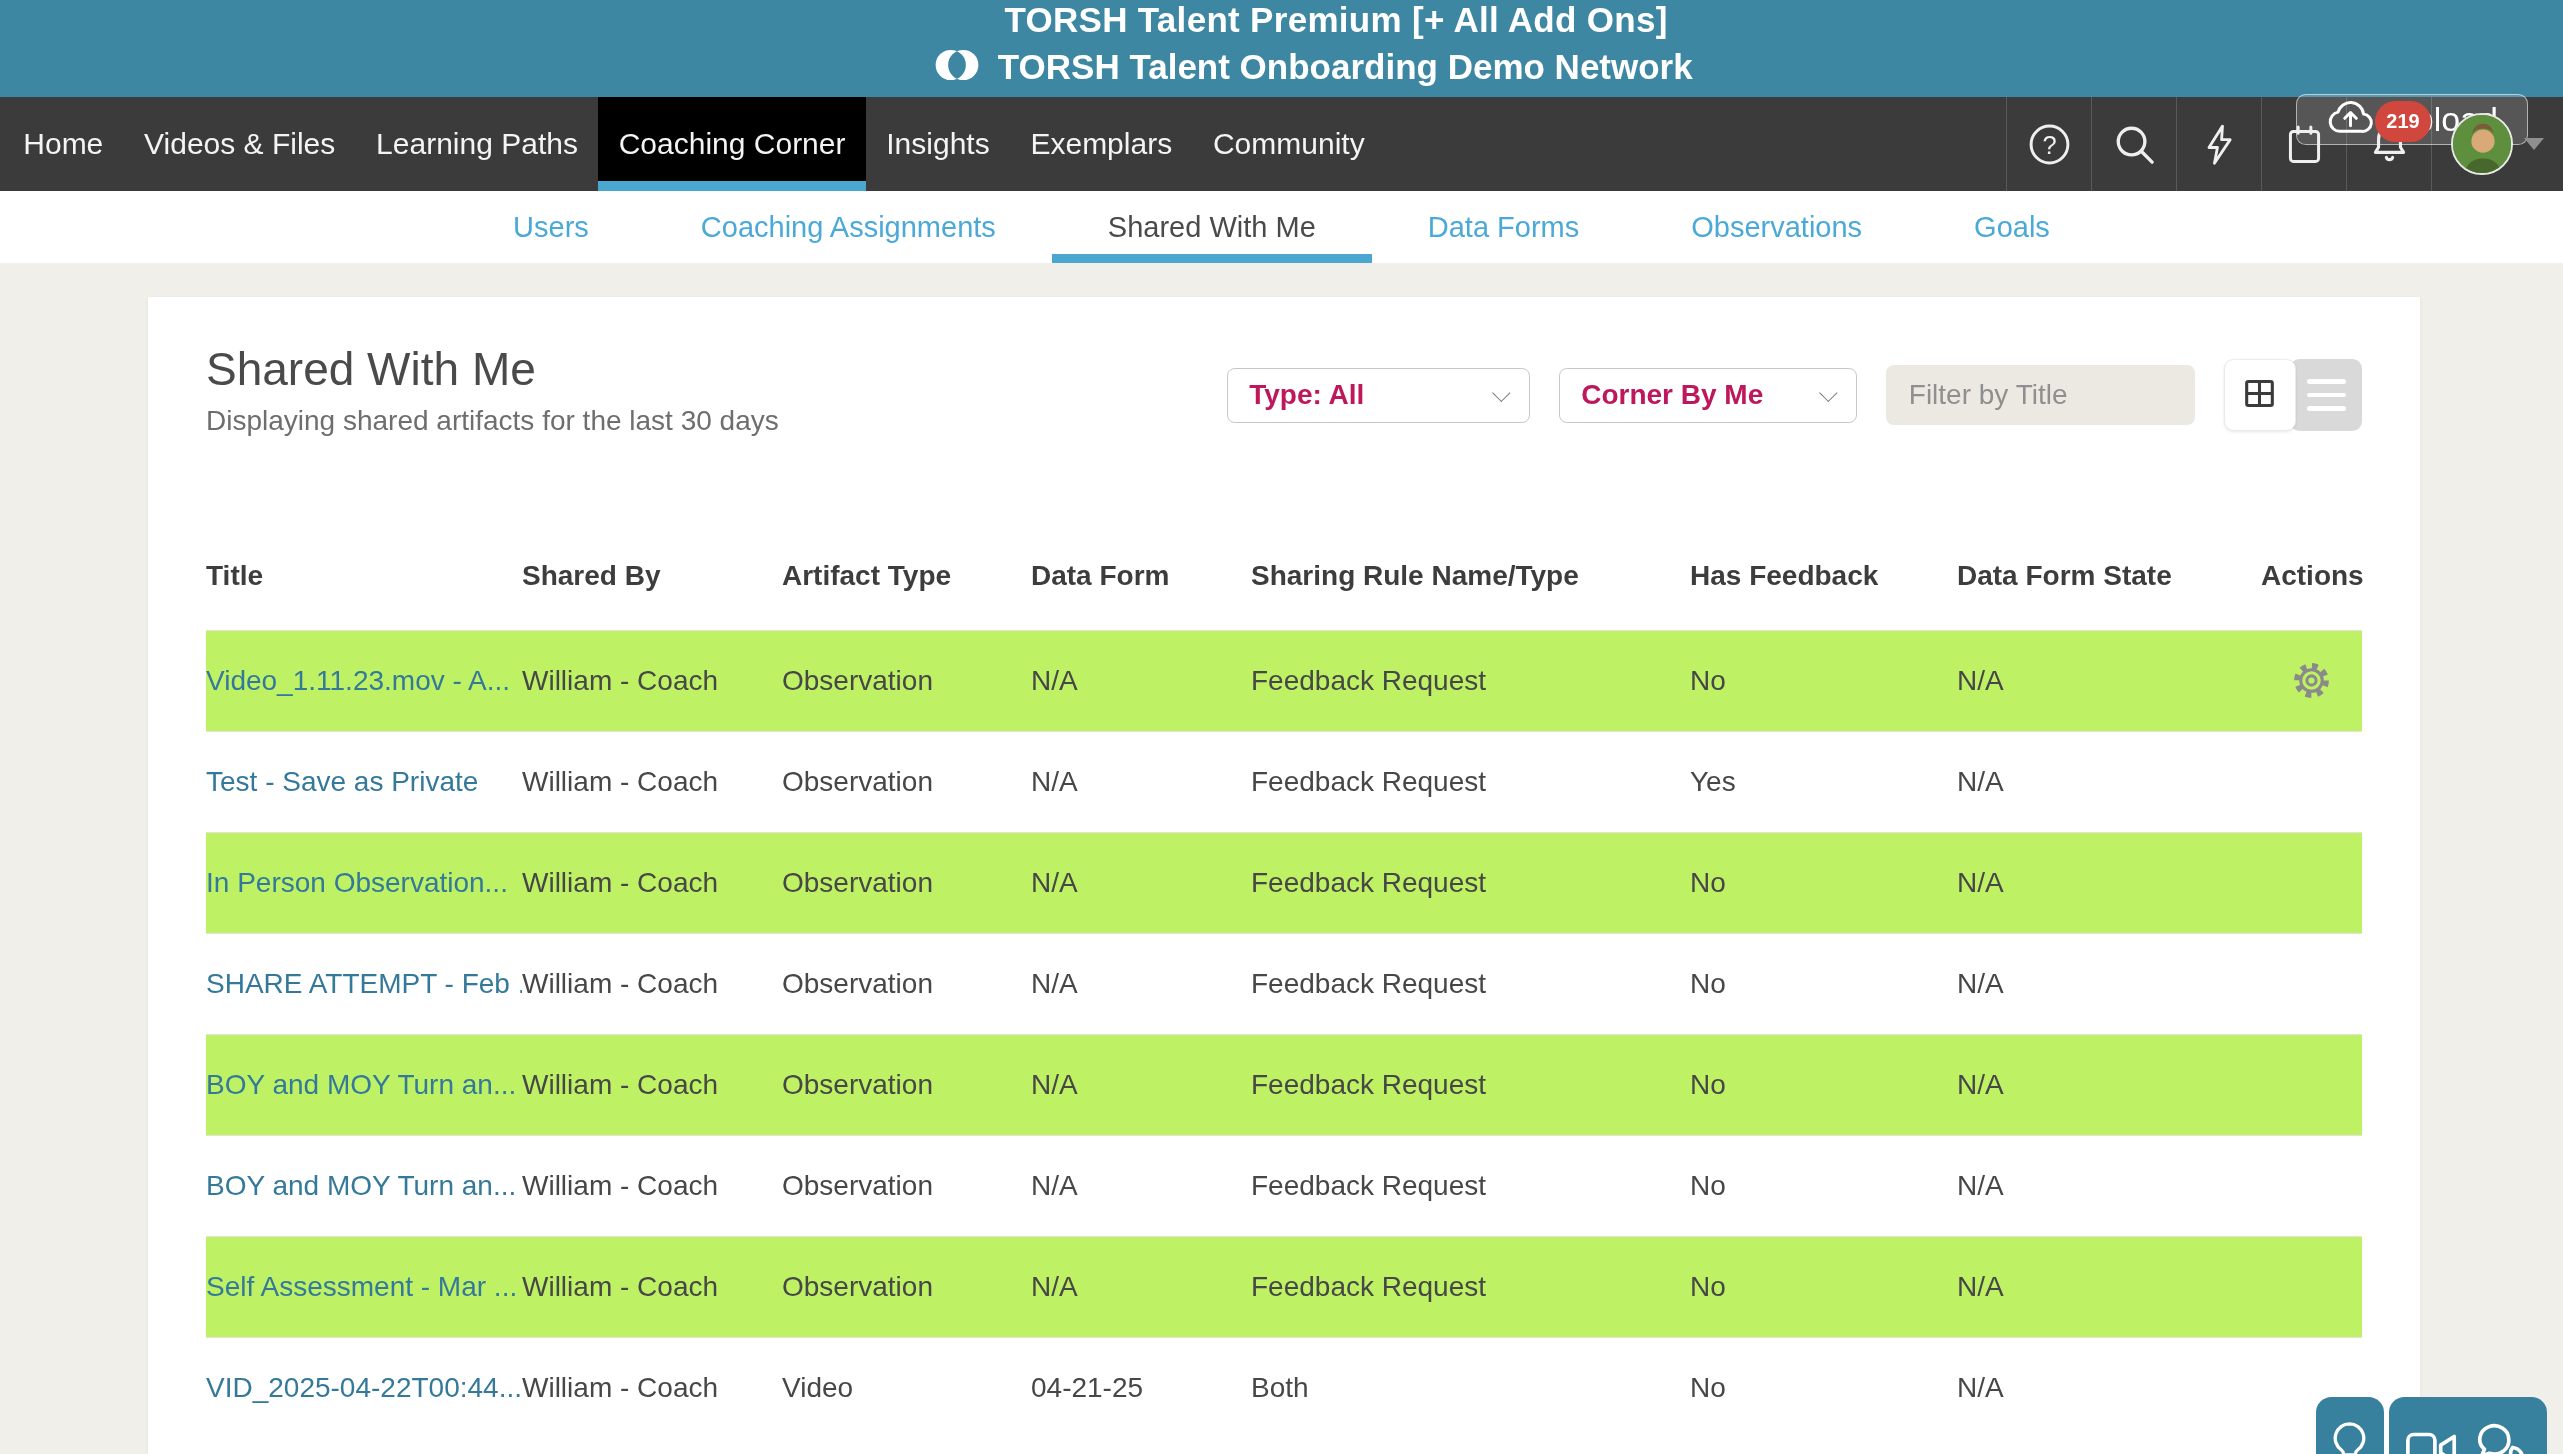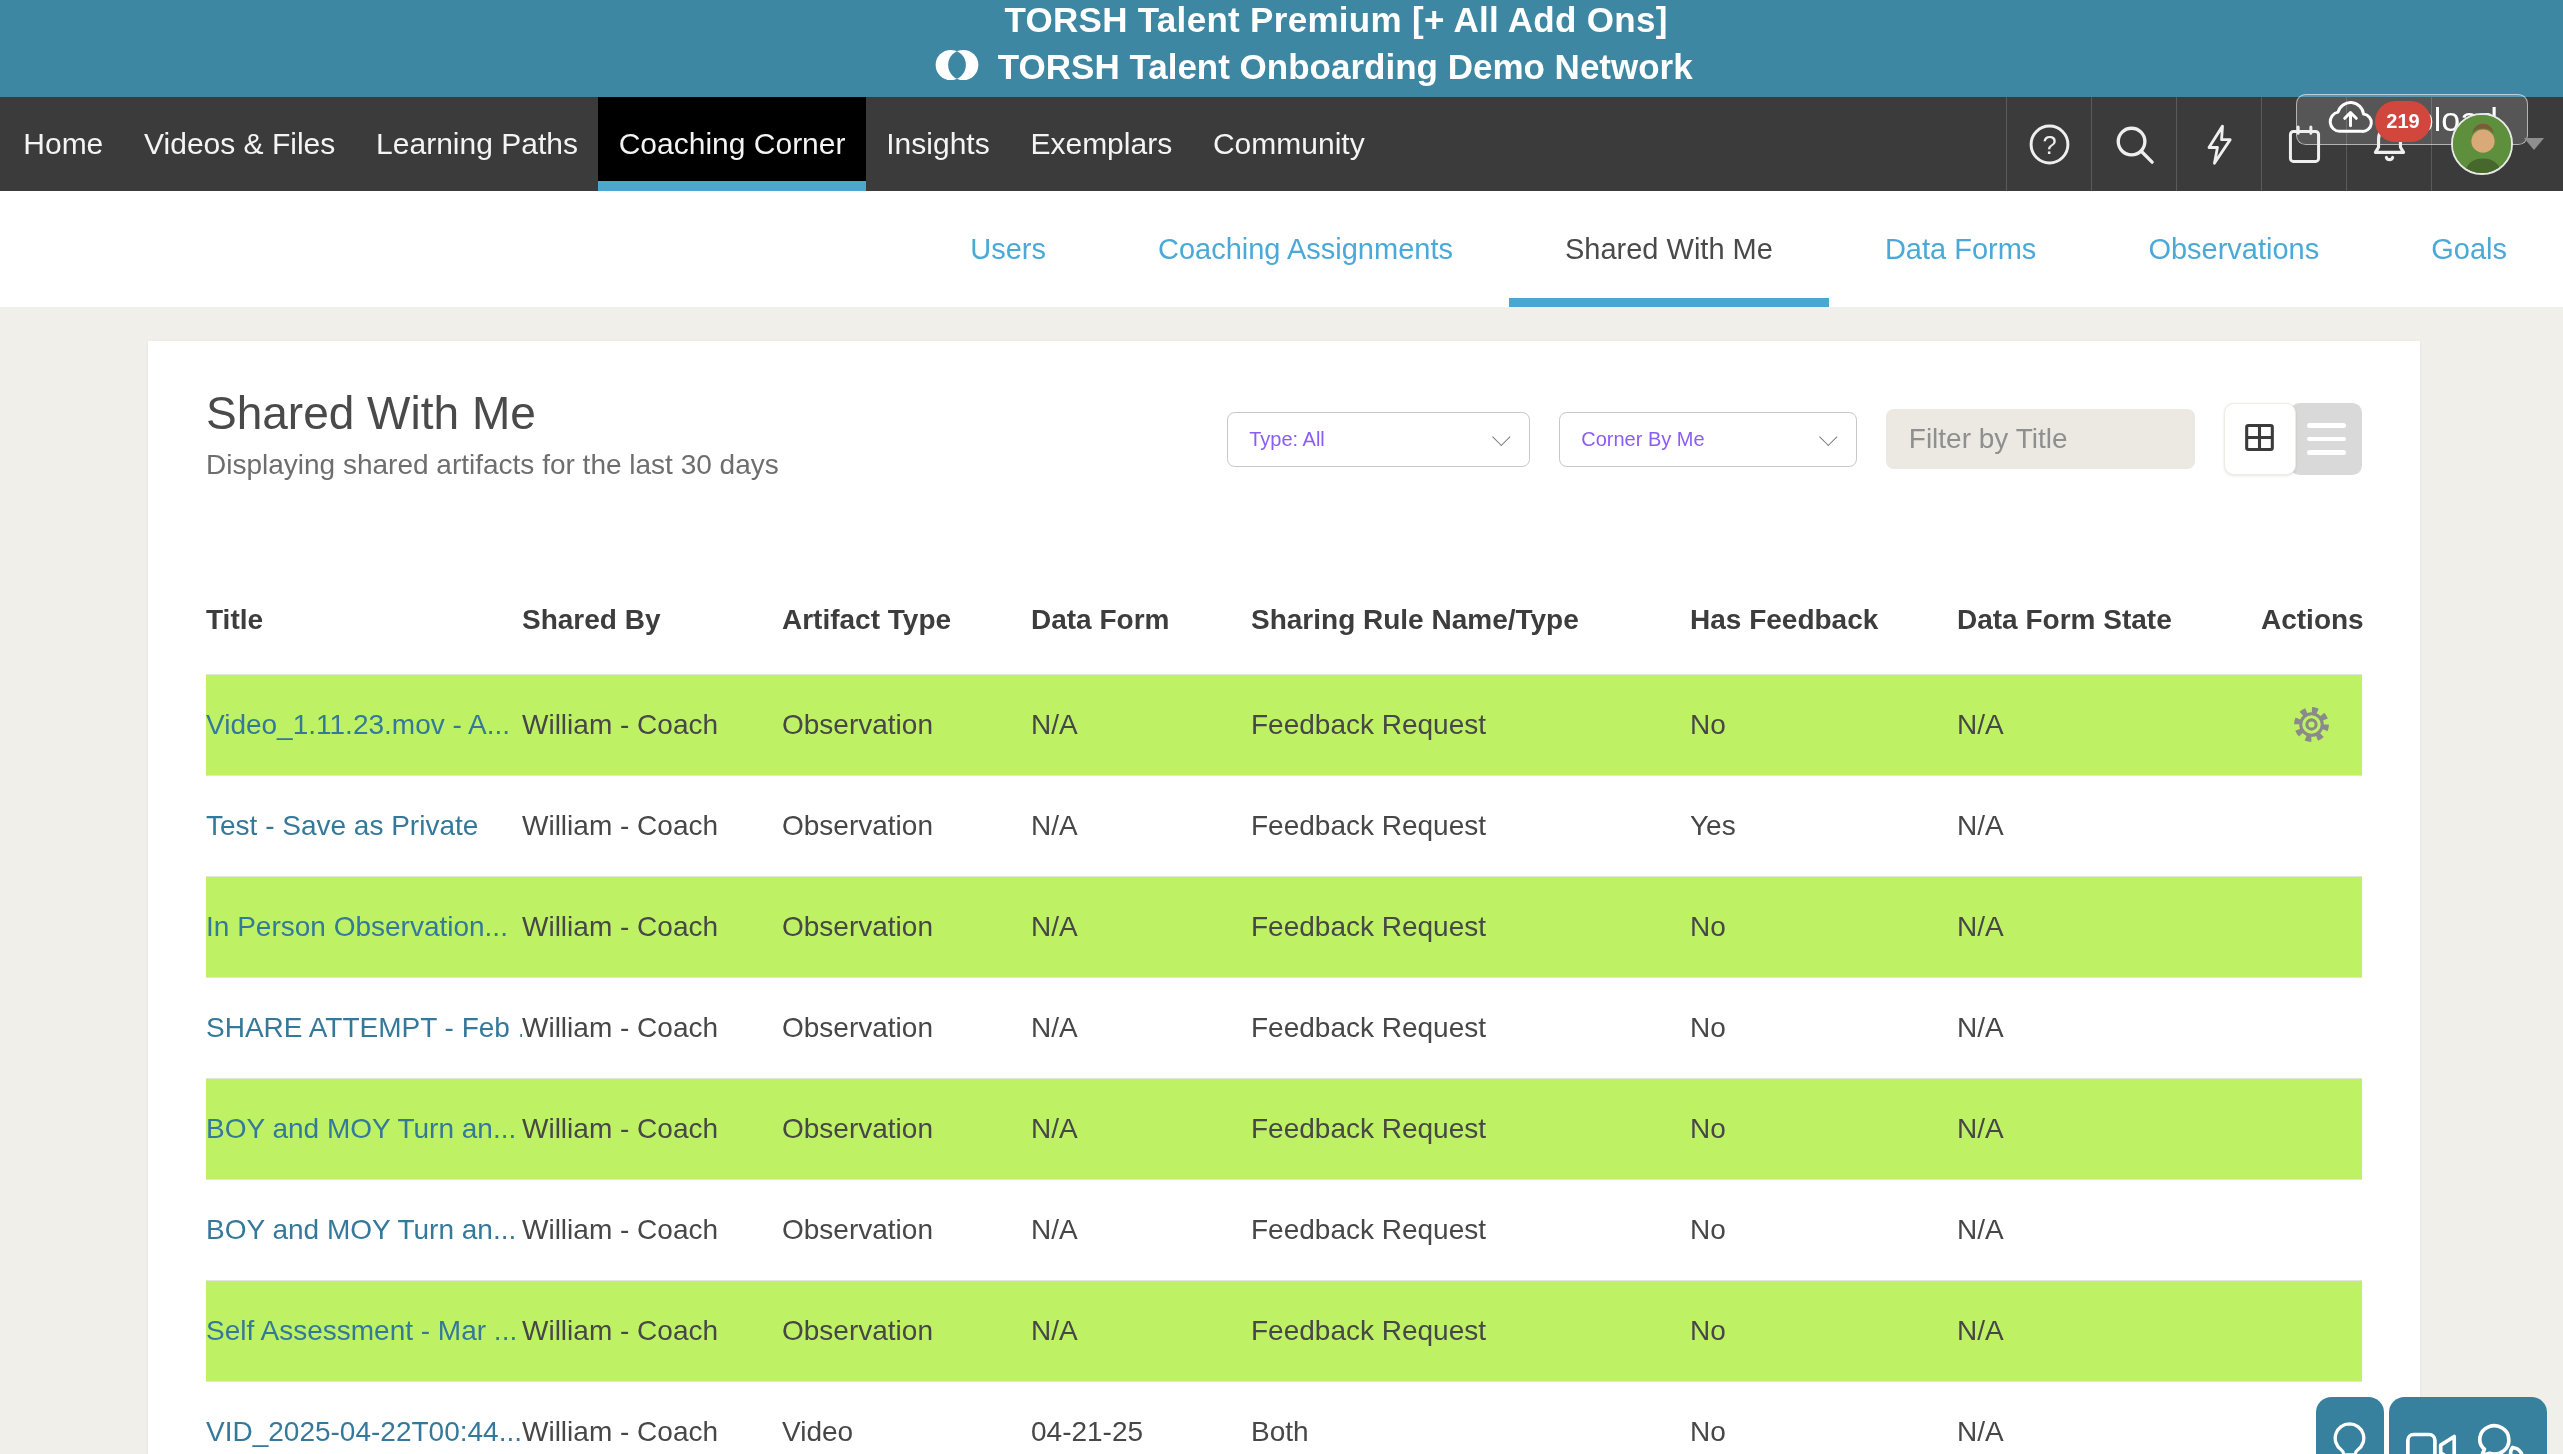--- a/index.html
+++ b/index.html
@@ -22,35 +22,35 @@
   .nav-icons { margin-left:auto; display:flex; height:100%; }
   .icon-cell { width:85px; border-left:1.9px solid rgba(255,255,255,0.16); display:flex; align-items:center; justify-content:center; position:relative; cursor:pointer; }
   .icon-cell svg { display:block; }
   .badge { position:absolute; top:3.9px; right:0px; min-width:56px; height:41px; padding:0 9.7px; background:#D2473D; border-radius:21.4px;
     color:#fff; font-size:20px; font-weight:700; display:flex; align-items:center; justify-content:center; }
   .avatar-cell { width:132px; gap:11.7px; }
   .avatar { width:62px; height:62px; border-radius:50%; overflow:hidden; border:2.9px solid #e8e8e8; background:#5d8f3c; flex:none; }
   .caret-down { width:0; height:0; border-left:10.7px solid transparent; border-right:10.7px solid transparent; border-top:12.6px solid #8f8f8f; }
 
   
-  .sub-nav { height:116px; background:#fff; display:flex; justify-content:flex-end; }
+  .sub-nav { height:72px; background:#fff; display:flex; justify-content:center; }
   .sub-tab { padding:0 56px; display:flex; align-items:center; font-size:29px; color:#4BA9D8; position:relative; cursor:pointer; white-space:nowrap; }
   .sub-tab.active { color:#4a4a4a; }
   .sub-tab.active::after { content:""; position:absolute; left:0; right:0; bottom:0; height:8.7px; background:#4AA8D0; }
 
   
   .page { background:#F1EFEA; height:1163px; position:relative; }
   .card { position:absolute; left:148px; top:34px; width:2272px; height:1204px; background:#fff; box-shadow:0 1px 3.9px rgba(0,0,0,0.05); }
   .card-head { padding:45px 58px 0; }
   .page-title { font-size:46px; font-weight:400; color:#4a4a4a; }
   .page-subtitle { font-size:28px; color:#6e6e6e; margin-top:8.7px; }
 
   .filters { position:absolute; top:62px; right:58px; display:flex; gap:29px; align-items:center; }
   .select { width:303px; height:55px; border:1.9px solid #C9C7C3; border-radius:7.8px; background:#fff; display:flex; align-items:center;
-    justify-content:space-between; padding:0 21.4px; font-size:20px; color:#8b5cf6; cursor:pointer; white-space:nowrap; }
+    justify-content:space-between; padding:0 21.4px; font-size:28px; color:#be185d; cursor:pointer; white-space:nowrap;font-weight:bold; }
   .select.shared { width:298px; }
   .chev { width:12.6px; height:12.6px; border-right:1.9px solid #777; border-bottom:1.9px solid #777; transform:rotate(45deg) translate(-1.9px,-1.9px); flex:none; }
   .filter-input { width:309px; height:60px; background:#ECE9E3; border:none; border-radius:7.8px; font-size:28px; padding:0 23px; color:#4a4a4a;
     font-family:"Liberation Sans",sans-serif; outline:none; }
   .filter-input::placeholder { color:#8f8f8f; }
   .view-toggle { display:flex; }
   .toggle-btn { width:72px; height:72px; display:flex; align-items:center; justify-content:center; cursor:pointer; }
   .toggle-btn.grid { background:#fff; border:1.9px solid #EDEBE6; border-radius:9.7px; box-shadow:0 1px 2.9px rgba(0,0,0,0.10); z-index:1; }
   .toggle-btn.list { background:#D9D9D9; border-radius:9.7px; margin-left:-5.8px; }
   .list-icon { display:flex; flex-direction:column; gap:8.7px; }

